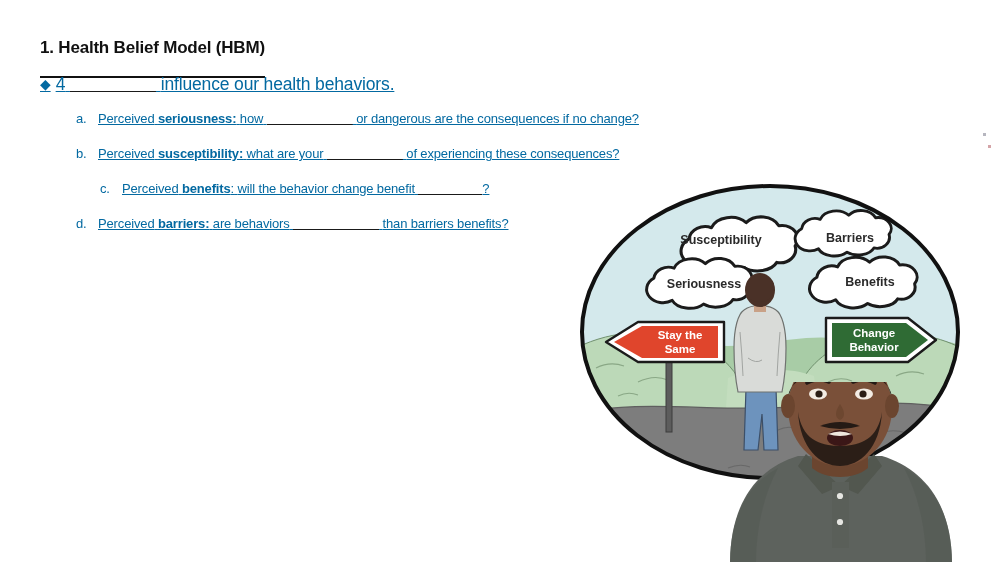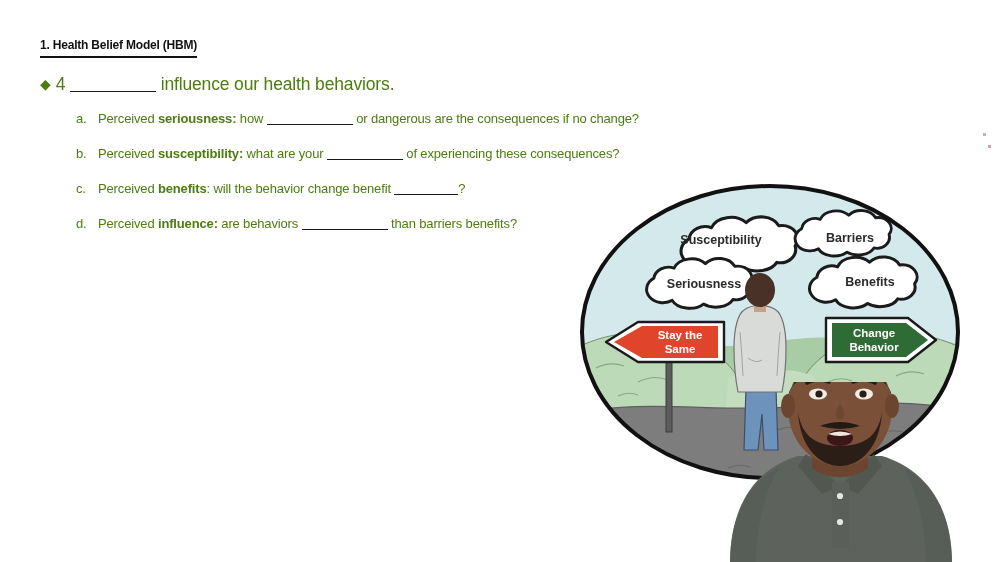--- a/index.html
+++ b/index.html
@@ -16,36 +16,37 @@
     height: 562px;
     background: #ffffff;
     overflow: hidden;
   }
 
   
   .slide-title {
     position: absolute;
     left: 40px;
     top: 38px;
-    font-size: 12px;
+    font-size: 17px;
     font-weight: bold;
     color: #111111;
     letter-spacing: -0.2px;
     border-bottom: 2px solid #111111;
-    padding-bottom: 4px;
+    padding-bottom: 18px;
     display: inline-block;
     white-space: nowrap;
   }
 
   .bullet-line {
     position: absolute;
     font-size: 17.5px;
-    color: #4d7c0f;
+    color: #0369a1;
     white-space: nowrap;
     letter-spacing: -0.15px;
+    text-decoration: underline;
   }
   .lvl1 { left: 40px; }
   .lvl2 { left: 76px; font-size: 13px; }
 
   .dia {
     font-size: 14px;
     vertical-align: 1px;
     margin-right: 5px;
   }
   .marker {
@@ -112,30 +113,30 @@
   </div>
 
   <div class="bullet-line lvl2" style="top:146px;">
     <span class="marker">b.</span><span>Perceived</span>
     <span class="b">susceptibility:</span>
     <span>what are your</span>
     <span class="blank bk-md"></span>
     <span>of experiencing these consequences?</span>
   </div>
 
-  <div class="bullet-line lvl2" style="top:181px;">
+  <div class="bullet-line lvl2" style="top:181px;margin-left:24px;">
     <span class="marker">c.</span><span>Perceived</span>
     <span class="b">benefits</span><span>:</span>
     <span>will the behavior change benefit</span>
     <span class="blank bk-sm"></span><span>?</span>
   </div>
 
   <div class="bullet-line lvl2" style="top:216px;">
     <span class="marker">d.</span><span>Perceived</span>
-    <span class="b">influence:</span>
+    <span class="b">barriers:</span>
     <span>are behaviors</span>
     <span class="blank bk-lg"></span>
     <span>than barriers benefits?</span>
   </div>
 
   <div class="speck" style="left:983px; top:133px; background:#7a7a8a;"></div>
   <div class="speck" style="left:988px; top:145px; background:#b05a60;"></div>
 
   <div id="illus">
     <svg viewBox="0 0 384 300" width="384" height="300" xmlns="http://www.w3.org/2000/svg">

